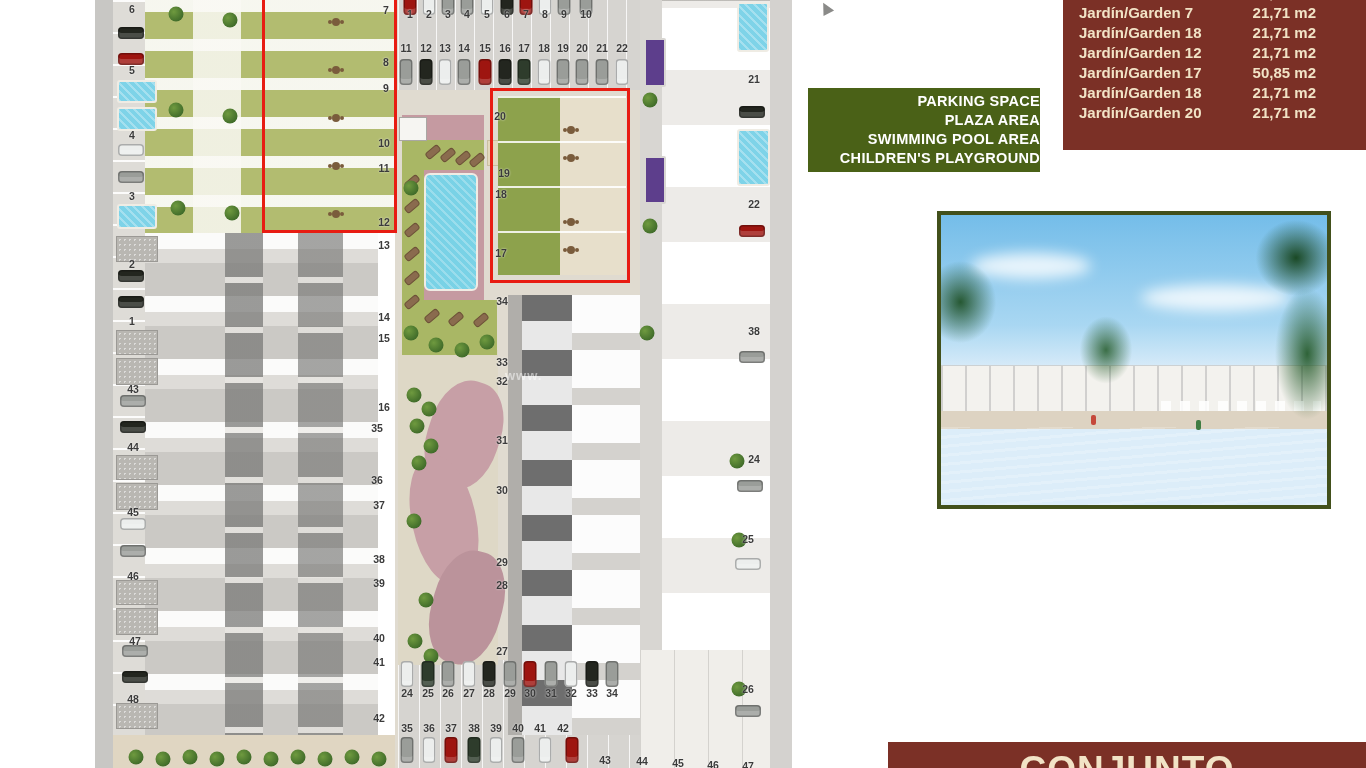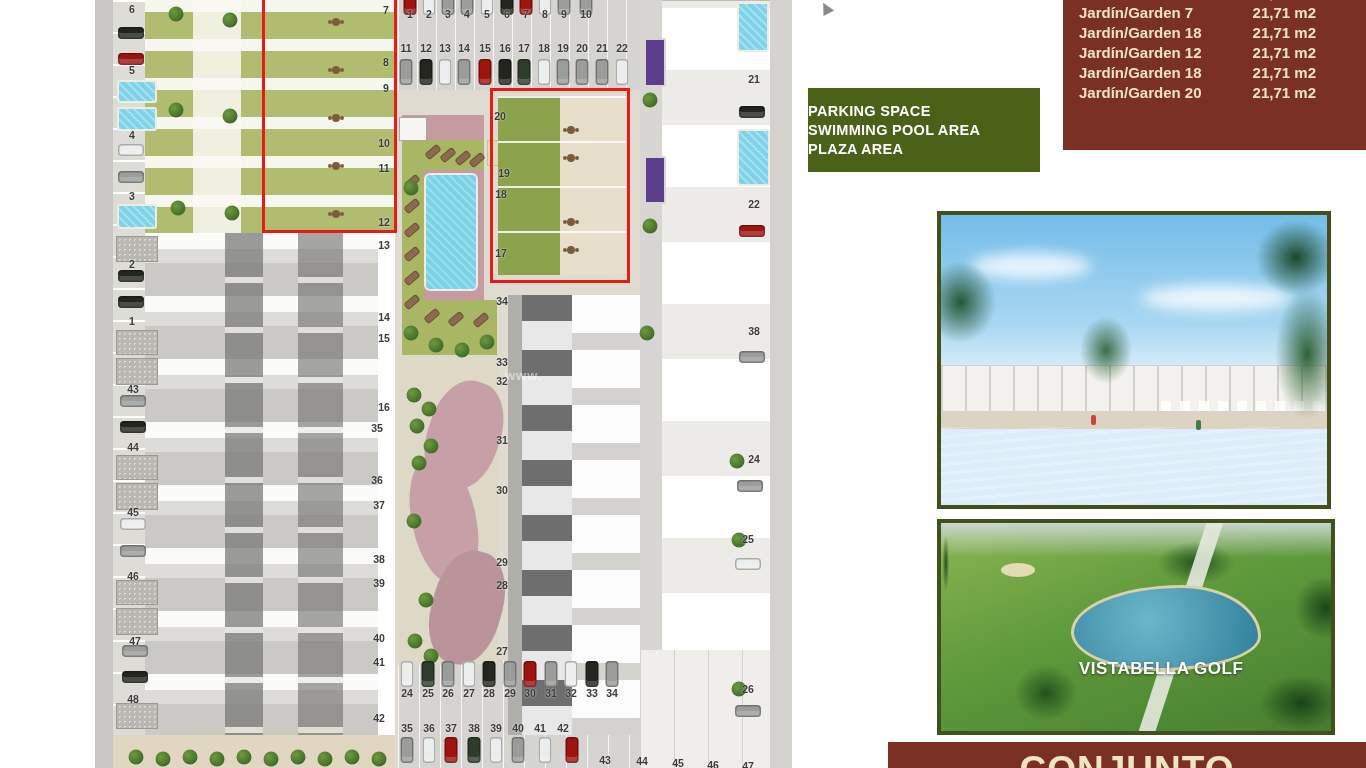--- a/index.html
+++ b/index.html
@@ -90,21 +90,21 @@
 
   
   .gt{left:1063px;top:-16px;width:303px;height:166px;background:#7b3026;color:#f2e3c6;}
   .gt-rows{left:0;top:0;width:100%;height:100%;}
   .gt-row{position:relative !important;display:flex;justify-content:space-between;
           padding:0 50px 0 16px;height:20px;line-height:20px;
           font:700 15px "Liberation Sans",sans-serif;}
   .gt-row span{white-space:nowrap;}
   .amen{left:808px;top:88px;width:232px;height:84px;background:#4a6117;color:#fff;
         display:flex;align-items:center;justify-content:center;}
-  .amen > div{position:relative !important;width:100%;text-align:left;}
+  .amen > div{position:relative !important;width:100%;text-align:right;}
   .amen-line{position:relative !important;font:700 14.5px "Liberation Sans",sans-serif;line-height:19px;letter-spacing:.3px;}
   .banner{left:888px;top:742px;width:478px;height:30px;background:#7b3026;overflow:hidden;text-align:center;}
   .banner-text{position:relative !important;margin-top:9px;font:700 37px "Liberation Sans",sans-serif;
         color:#f2e3c6;letter-spacing:1px;line-height:1;}
 
   
   .photo{border:4px solid #42501b;overflow:hidden;}
   .p1{left:937px;top:211px;width:394px;height:298px;
       background:linear-gradient(#74bde9 0%,#a9d7f2 38%,#dcedf9 54%);}
   .p1 .cloud{width:120px;height:26px;background:rgba(255,255,255,.8);border-radius:50%;filter:blur(7px);}
@@ -452,59 +452,56 @@
         </div>
         <div class="gt-row">
           <span>Jardín/Garden 18</span>
           <span>21,71 m2</span>
         </div>
         <div class="gt-row">
           <span>Jardín/Garden 12</span>
           <span>21,71 m2</span>
         </div>
         <div class="gt-row">
+          <span>Jardín/Garden 17</span>
+          <span>50,85 m2</span>
+        </div>
+        <div class="gt-row">
           <span>Jardín/Garden 18</span>
           <span>21,71 m2</span>
         </div>
         <div class="gt-row">
           <span>Jardín/Garden 20</span>
           <span>21,71 m2</span>
         </div>
       </div>
   </div>
 
   <div class="amen">
     <div>
 
     <div class="amen-line">PARKING SPACE</div>
+        <div class="amen-line">PLAZA AREA</div>
         <div class="amen-line">SWIMMING POOL AREA</div>
-        <div class="amen-line">PLAZA AREA</div>
+        <div class="amen-line">CHILDREN'S PLAYGROUND</div>
       </div>
   </div>
 
   <div class="photo p1">
     <div class="cloud cl1"></div>
     <div class="cloud cl2"></div>
     <div class="bld"></div>
     <div class="deck"></div>
     <div class="water"></div>
     <div class="lounger-row"></div>
     <div class="palm-m"></div>
     <div class="palm-l"></div>
     <div class="palm-r"></div>
     <div class="person1"></div>
     <div class="person2"></div>
   </div>
 
-  <div class="photo p2">
-    <div class="haze"></div>
-    <div class="clumps"></div>
-    <div class="path1"></div>
-    <div class="bunker"></div>
-    <div class="lake"></div>
-    <div class="golf-cap">VISTABELLA GOLF</div>
-  </div>
 
   <div class="banner">
     <div class="banner-text">CONJUNTO RESIDENCIAL</div>
   </div>
 
 </div>
 
 </body></html>

